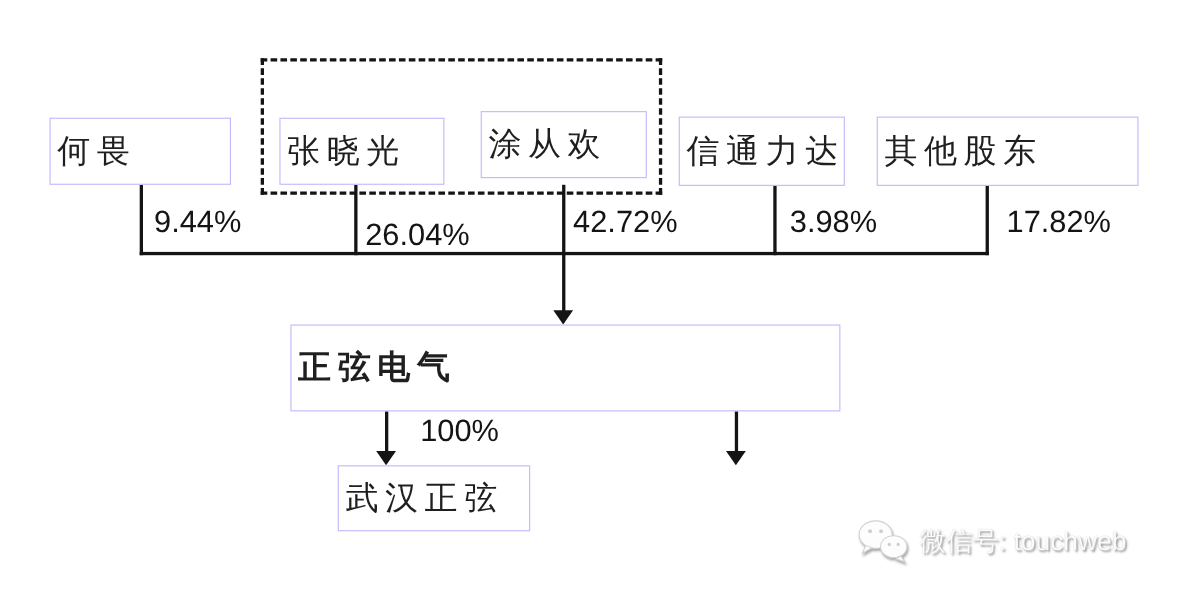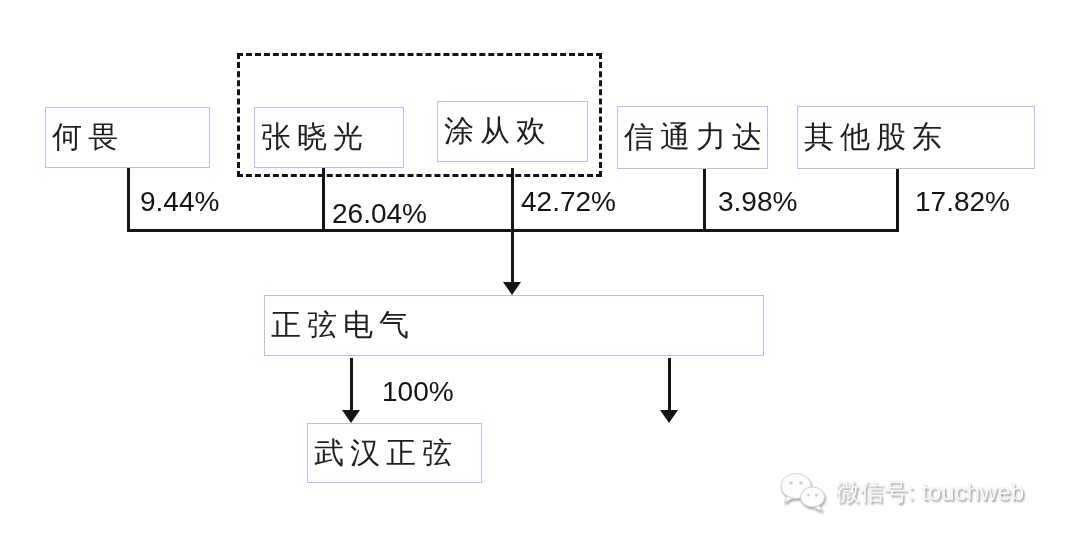--- a/index.html
+++ b/index.html
@@ -30,21 +30,21 @@
     letter-spacing: 6px;
     white-space: nowrap;
     z-index: 3;
   }
   .node span { margin-left: 6px; } 
   .box-hewei    { left: 45px;  top: 107px; width: 165px; height: 61px; }
   .box-zhang    { left: 254px; top: 107px; width: 150px; height: 61px; }
   .box-tu       { left: 437px; top: 101px; width: 151px; height: 61px; }
   .box-xintong  { left: 617px; top: 106px; width: 151px; height: 63px; }
   .box-other    { left: 797px; top: 106px; width: 238px; height: 63px; }
-  .box-company  { left: 264px; top: 295px; width: 500px; height: 61px; }
+  .box-company  { left: 264px; top: 295px; width: 500px; height: 79px; font-weight: bold; }
   .box-wuhan    { left: 263px; top: 423px; width: 175px; height: 60px; margin-left: 44px; }
   .box-wuxi     { left: 582px; top: 423px; width: 181px; height: 60px; }
 
   
   .joint-frame {
     position: absolute;
     box-sizing: border-box;
     left: 237px; top: 53px; width: 365px; height: 124px;
     border: 3px dashed #141414;
     background: transparent;

